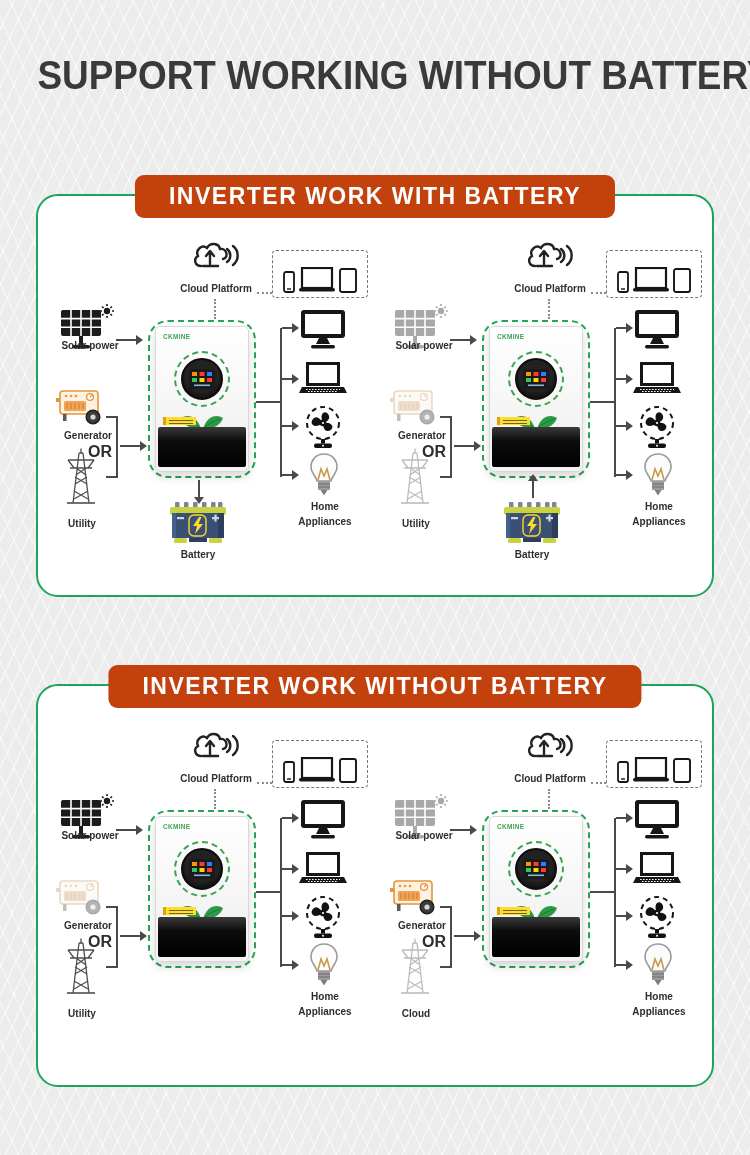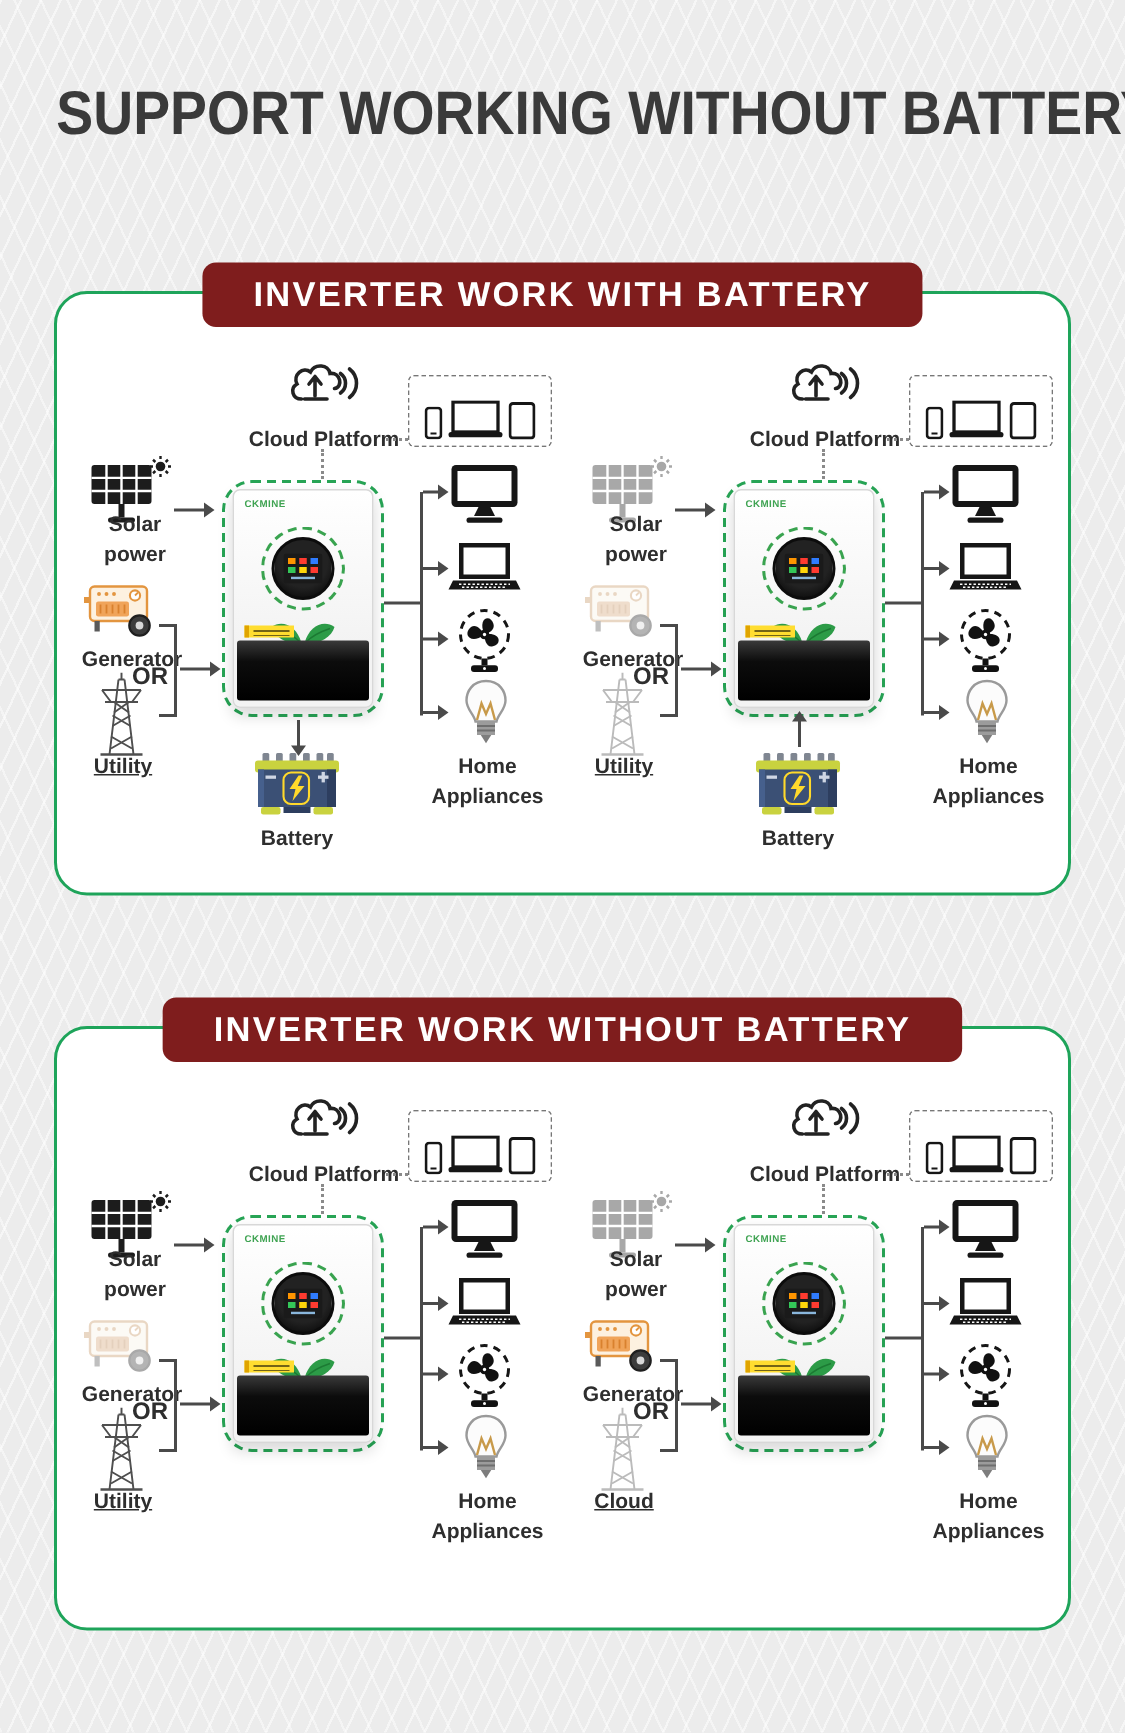--- a/index.html
+++ b/index.html
@@ -16,27 +16,27 @@
   header{padding-top:52px;text-align:center;}
   h1{margin:0;font-size:41px;line-height:1.15;font-weight:bold;color:#3a3a3a;
      transform:scaleX(.9);transform-origin:center;white-space:nowrap;}
   .subtitle{margin:12px 0 0 0;font-size:27px;color:#3f3f3f;letter-spacing:.4px;}
   
   .panel{width:678px;height:403px;margin:0 auto;background:#fff;border:2px solid #1ea45a;
          border-radius:22px;position:relative;box-sizing:border-box;}
   .panel-1{margin-top:95px;}
   .panel-2{margin-top:87px;}
   .banner{position:absolute;top:-21px;left:50%;transform:translateX(-50%);
-          background:#7f1d1d;color:#fff;font-size:23px;font-weight:bold;letter-spacing:1.5px;
+          background:#c2410c;color:#fff;font-size:23px;font-weight:bold;letter-spacing:1.5px;
           padding:8px 34px;border-radius:9px;white-space:nowrap;z-index:2;}
   .panel-body{display:flex;justify-content:center;gap:2px;padding-top:44px;}
   
   .diagram{position:relative;width:332px;height:335px;flex:none;}
   .diagram svg{position:absolute;display:block;}
-  .lbl{position:absolute;font-size:14px;font-weight:bold;color:#2e2e2e;text-align:center;line-height:1.45;}
+  .lbl{position:absolute;font-size:10px;font-weight:bold;color:#2e2e2e;text-align:center;line-height:1.45;}
   .inactive{opacity:.38;filter:saturate(.6);}
   
   .h-arrow{position:absolute;height:2px;background:#4a4a4a;}
   .h-arrow::after{content:"";position:absolute;right:-7px;top:-4px;width:0;height:0;
     border-left:7px solid #4a4a4a;border-top:5px solid transparent;border-bottom:5px solid transparent;}
   .h-line{position:absolute;height:2px;background:#4a4a4a;}
   .rail{position:absolute;width:2px;background:#4a4a4a;left:238px;top:88px;height:149px;}
   .or-bracket{position:absolute;left:64px;top:176px;width:12px;height:62px;
     border-top:2px solid #4a4a4a;border-right:2px solid #4a4a4a;border-bottom:2px solid #4a4a4a;box-sizing:border-box;}
   .dot-h{position:absolute;left:215px;top:52px;width:15px;border-top:2px dotted #8a8a8a;}
@@ -46,21 +46,21 @@
   .devices-box{position:absolute;left:230px;top:10px;width:96px;height:48px;border:1.5px dashed #777;
     border-radius:4px;display:flex;align-items:flex-end;justify-content:center;gap:3px;padding:4px;box-sizing:border-box;}
   .devices-box svg{position:static;}
   
   .solar-svg{left:16px;top:62px;}
   .solar-lbl{left:8px;top:99px;width:80px;}
   .solar-arrow{left:74px;top:99px;width:20px;}
   .gen-svg{left:14px;top:144px;}
   .gen-lbl{left:8px;top:189px;width:76px;}
   .util-svg{left:22px;top:207px;}
-  .util-lbl{left:8px;top:260px;width:64px;text-decoration:underline;}
+  .util-lbl{left:8px;top:277px;width:64px;}
   .or-lbl{left:46px;top:200px;width:24px;font-size:16px;}
   .or-arrow{left:78px;top:205px;width:20px;}
   
   .inv-box{position:absolute;left:106px;top:80px;width:108px;height:158px;border:2px dashed #27a455;
     border-radius:20px;display:flex;align-items:center;justify-content:center;box-sizing:border-box;}
   .inverter{position:relative;width:92px;height:144px;background:linear-gradient(180deg,#ffffff,#f3f3f3 70%);
     border:1px solid #d8d8d8;border-radius:5px;box-shadow:0 5px 10px rgba(0,0,0,.15);}
   .inv-brand{position:absolute;top:6px;left:7px;font-size:6.5px;font-weight:bold;color:#3fa352;letter-spacing:.3px;}
   .inv-ring{position:absolute;top:24px;left:50%;transform:translateX(-50%);width:56px;height:56px;border-radius:50%;
     border:2px dashed #39a34f;display:flex;align-items:center;justify-content:center;box-sizing:border-box;}

